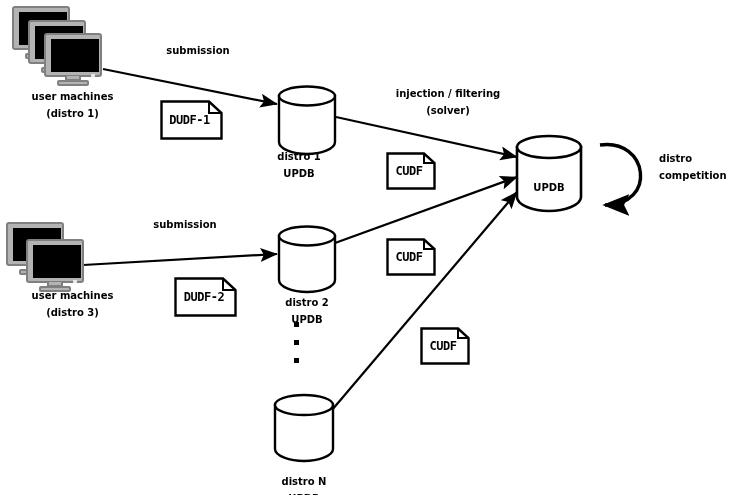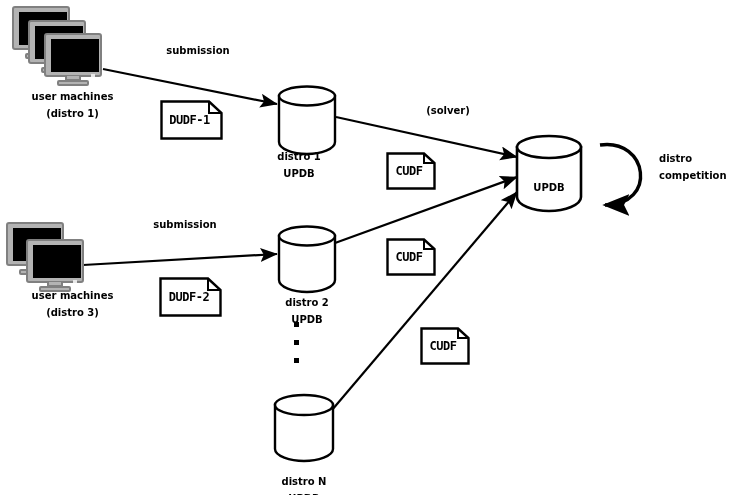--- a/index.html
+++ b/index.html
@@ -211,21 +211,21 @@
       <div class="mon-neck"></div>
       <div class="mon-base"></div>
     </div>
   </div>
   <div class="label left" style="left:0px; top:287px; width:145px; text-align:center;"><span>user machines</span><br><span>(distro 3)</span></div>
 
   <div class="label" style="left:133px; top:42px; width:130px;">submission</div>
 
   <div class="label" style="left:120px; top:216px; width:130px;">submission</div>
 
-  <div class="label" style="left:358px; top:85px; width:180px;"><br><span>(solver)</span></div>
+  <div class="label" style="left:358px; top:85px; width:180px;"><span>injection / filtering</span><br><span>(solver)</span></div>
 
   <div class="label left" style="left:659px; top:150px; width:90px; text-align:left;"><span>distro</span><br><span>competition</span></div>
 
   <div class="cylinder" style="left:276px; top:84px;">
     <svg class="cyl-svg" width="62" height="72" viewBox="0 0 62 72" xmlns="http://www.w3.org/2000/svg">
       <path d="M3,12 L3,58 C3,65 17,70 31,70 C45,70 59,65 59,58 L59,12 Z" fill="#ffffff" stroke="#000000" stroke-width="2.4"></path>
       <ellipse cx="31" cy="12" rx="28" ry="9.5" fill="#ffffff" stroke="#000000" stroke-width="2.4"></ellipse>
     </svg>
   </div>
   <div class="label" style="left:248px; top:148px; width:102px;"><span>distro 1</span><br><span>UPDB</span></div>
@@ -261,21 +261,21 @@
   <div class="label" style="left:508px; top:179px; width:82px;">UPDB</div>
 
   <div class="doc" style="left:160px; top:100px; width:63px; height:40px;">
     <svg width="63" height="40" viewBox="0 0 63 40" xmlns="http://www.w3.org/2000/svg">
       <path d="M1.5,1.5 L49,1.5 L61.5,13 L61.5,38.5 L1.5,38.5 Z" fill="#ffffff" stroke="#000000" stroke-width="2.4"></path>
       <path d="M49,1.5 L49,13 L61.5,13" fill="none" stroke="#000000" stroke-width="2"></path>
     </svg>
     <div class="doc-text">DUDF-1</div>
   </div>
 
-  <div class="doc" style="left:159px; top:277px; width:64px; height:40px;border-radius:6px;">
+  <div class="doc" style="left:174px; top:277px; width:64px; height:40px;border-radius:6px;">
     <svg width="63" height="40" viewBox="0 0 63 40" xmlns="http://www.w3.org/2000/svg">
       <path d="M1.5,1.5 L49,1.5 L61.5,13 L61.5,38.5 L1.5,38.5 Z" fill="#ffffff" stroke="#000000" stroke-width="2.4"></path>
       <path d="M49,1.5 L49,13 L61.5,13" fill="none" stroke="#000000" stroke-width="2"></path>
     </svg>
     <div class="doc-text">DUDF-2</div>
   </div>
 
   <div class="doc" style="left:386px; top:152px; width:50px; height:38px;">
     <svg width="50" height="38" viewBox="0 0 50 38" xmlns="http://www.w3.org/2000/svg">
       <path d="M1.5,1.5 L38,1.5 L48.5,11 L48.5,36.5 L1.5,36.5 Z" fill="#ffffff" stroke="#000000" stroke-width="2.4"></path>

